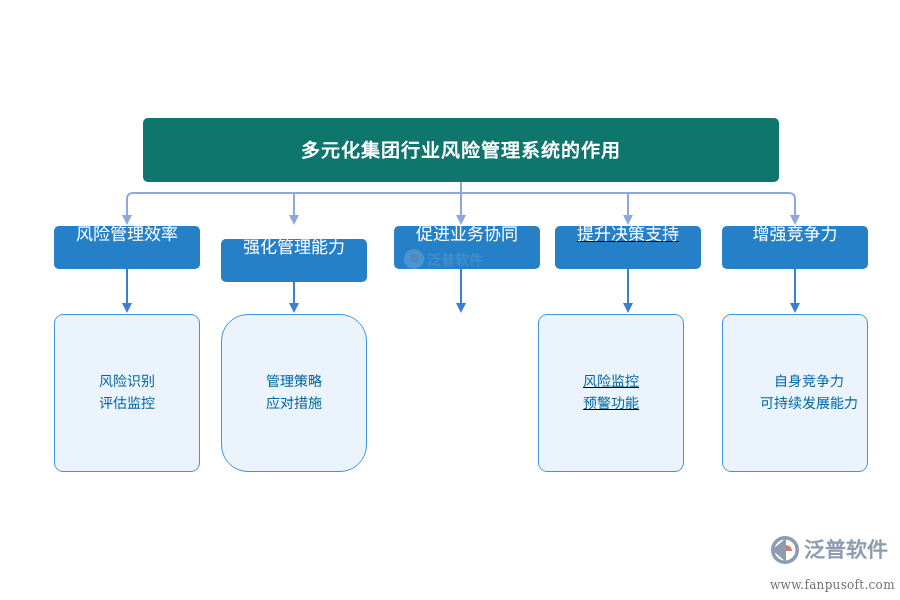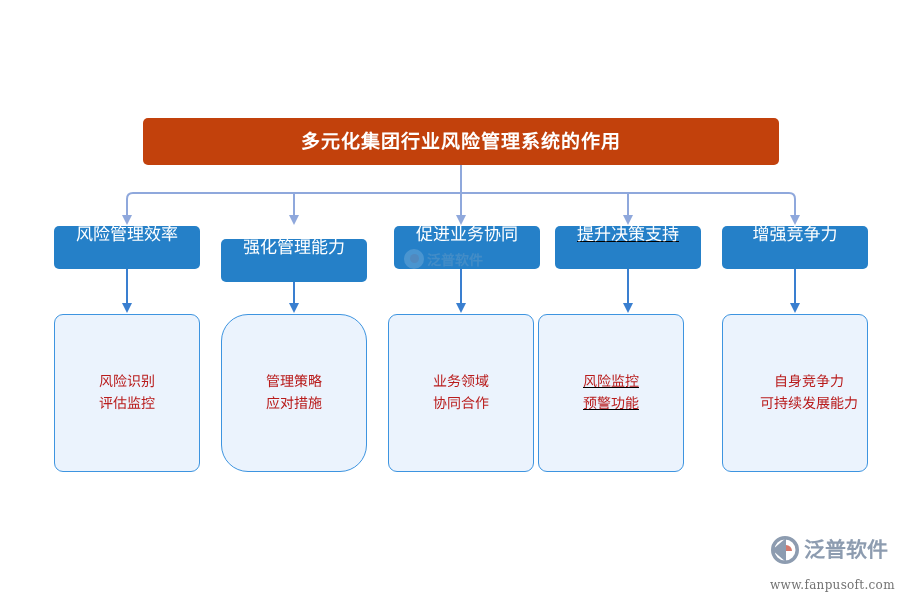--- a/index.html
+++ b/index.html
@@ -31,22 +31,22 @@
     height: 600px;
     pointer-events: none;
   }
 
   
   .title-bar {
     position: absolute;
     left: 143px;
     top: 118px;
     width: 636px;
-    height: 47px;
-    background: #c2410c;
+    height: 64px;
+    background: #0f766e;
     border-radius: 5px;
     display: flex;
     align-items: center;
     justify-content: center;
     box-sizing: border-box;
   }
   .title-bar .title-text {
     color: #ffffff;
     font-size: 19px;
     font-weight: bold;
@@ -82,21 +82,21 @@
     height: 158px;
     background: #ebf3fd;
     border: 1px solid #3d94e0;
     border-radius: 9px;
     display: flex;
     align-items: center;
     justify-content: center;
     box-sizing: border-box;
   }
   .card .card-text {
-    color: #b91c1c;
+    color: #0369a1;
     font-size: 14px;
     line-height: 1.55;
     text-align: center;
     white-space: pre-line;
   }
 
   
   .wm-center {
     position: absolute;
     left: 404px;
@@ -223,24 +223,20 @@
     <span class="pill-text">增强竞争力</span>
   </div>
 
   <div class="card" style="left:54px;">
     <span class="card-text">风险识别
 评估监控</span>
   </div>
   <div class="card" style="left:221px;border-radius:27px;">
     <span class="card-text">管理策略
 应对措施</span>
-  </div>
-  <div class="card" style="left:388px;">
-    <span class="card-text">业务领域
-协同合作</span>
   </div>
   <div class="card" style="left:538px;text-decoration:underline;">
     <span class="card-text">风险监控
 预警功能</span>
   </div>
   <div class="card" style="left:722px;padding-left:28px;">
     <span class="card-text">自身竞争力
 可持续发展能力</span>
   </div>
 

